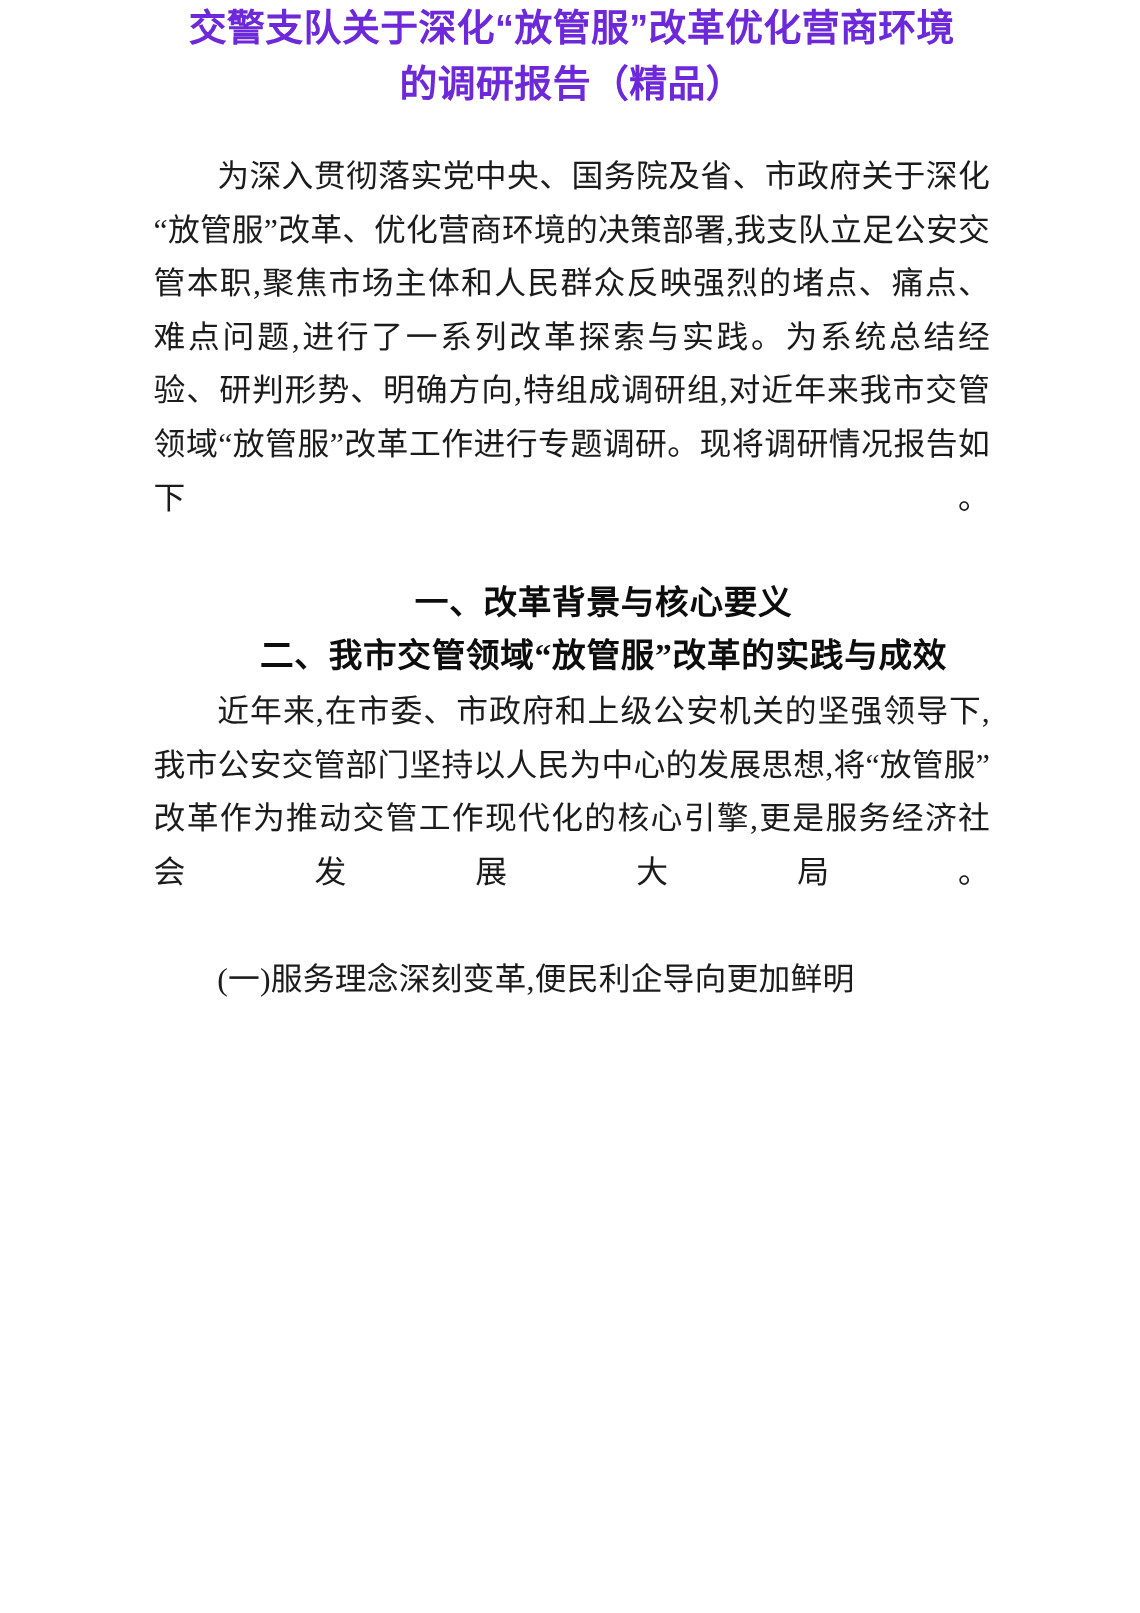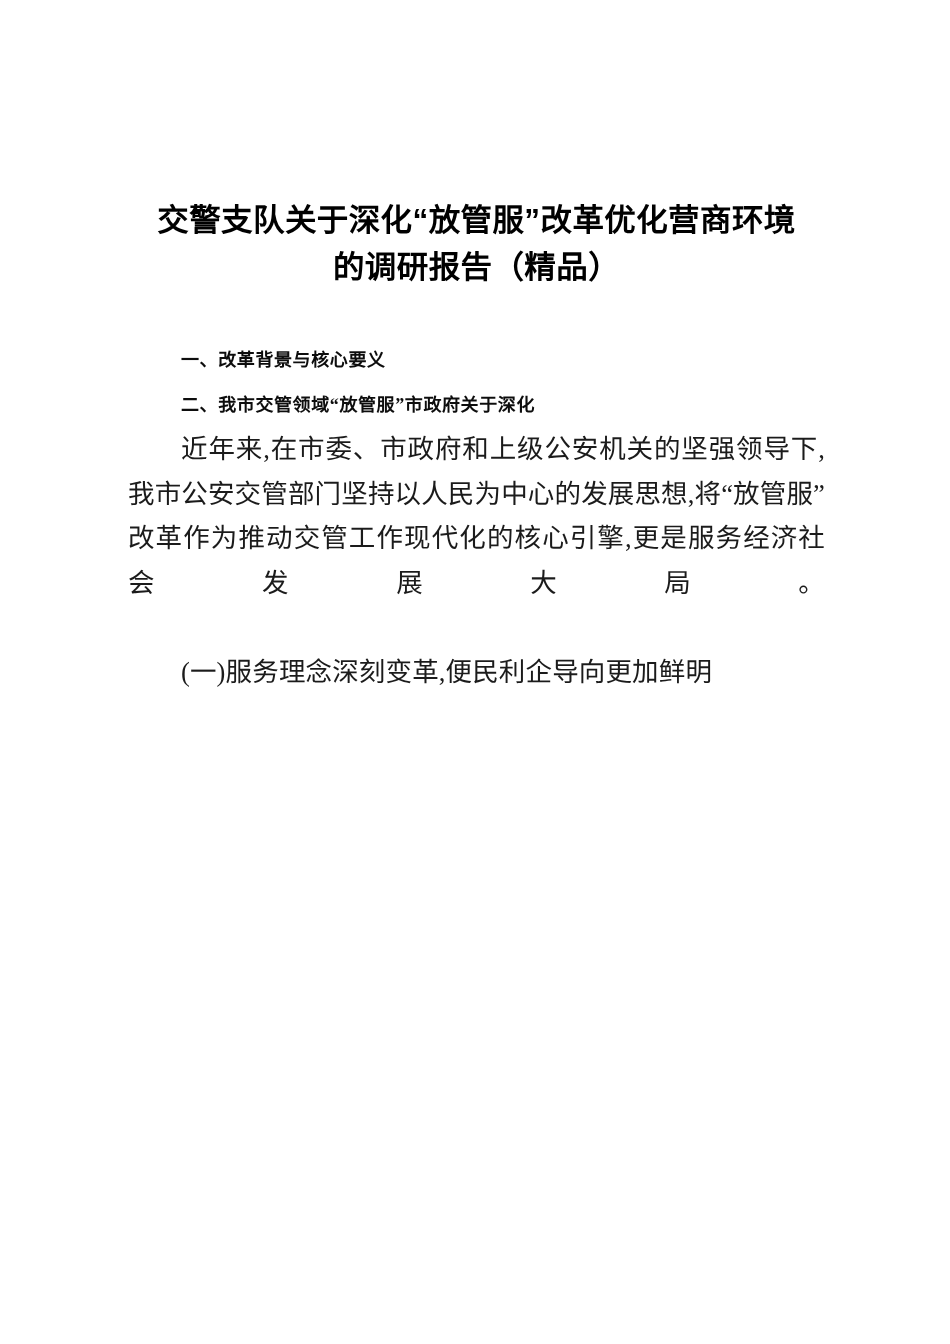--- a/index.html
+++ b/index.html
@@ -22,29 +22,28 @@
 
   .content {
     position: absolute;
     left: 128px;
     top: 0;
     width: 697px;   
   }
 
   
   .doc-title {
-    margin: 16px;
-    padding-top: 181px;
+    margin: 0;
     font-family: "Liberation Sans", "DejaVu Sans", sans-serif;
     font-weight: 700;
     font-size: 31.5px;
     line-height: 47px;
     letter-spacing: 0.4px;
     text-align: center;
-    color: #000000;
+    color: #6d28d9;
     white-space: pre-line;
   }
 
   
   .para {
     margin: 0;
     font-family: "Liberation Serif", "DejaVu Serif", serif;
     font-size: 26.5px;
     line-height: 44.6px;
     color: #1b1b1b;
@@ -59,25 +58,25 @@
     content: "";
     display: inline-block;
     width: 100%;
   }
 
   
   .heading {
     margin: 0;
     font-family: "Liberation Serif", "DejaVu Serif", serif;
     font-weight: 700;
-    font-size: 18px;
+    font-size: 28px;
     line-height: 44.6px;
     color: #0d0d0d;
     text-indent: 53px;
-    text-align: left;
+    text-align: center;
     letter-spacing: 0.6px;
   }
 
   
   .subheading {
     margin: 0;
     font-family: "Liberation Serif", "DejaVu Serif", serif;
     font-weight: 400;
     font-size: 26.5px;
     line-height: 44.6px;
@@ -95,20 +94,21 @@
 
 <div class="page">
   <div class="content">
 
     <h1 class="doc-title">交警支队关于深化“放管服”改革优化营商环境
 的调研报告（精品）</h1>
 
     <div class="gap-after-title"></div>
 
     <div id="body-blocks">
+        <p class="para">为深入贯彻落实党中央、国务院及省、市政府关于深化“放管服”改革、优化营商环境的决策部署,我支队立足公安交管本职,聚焦市场主体和人民群众反映强烈的堵点、痛点、难点问题,进行了一系列改革探索与实践。为系统总结经验、研判形势、明确方向,特组成调研组,对近年来我市交管领域“放管服”改革工作进行专题调研。现将调研情况报告如下。</p>
         <p class="heading">一、改革背景与核心要义</p>
-        <p class="heading">二、我市交管领域“放管服”市政府关于深化</p>
+        <p class="heading">二、我市交管领域“放管服”改革的实践与成效</p>
         <p class="para">近年来,在市委、市政府和上级公安机关的坚强领导下,我市公安交管部门坚持以人民为中心的发展思想,将“放管服”改革作为推动交管工作现代化的核心引擎,更是服务经济社会发展大局。</p>
         <p class="subheading">(一)服务理念深刻变革,便民利企导向更加鲜明</p>
       </div>
 
   </div>
 </div>
 
 </body></html>

